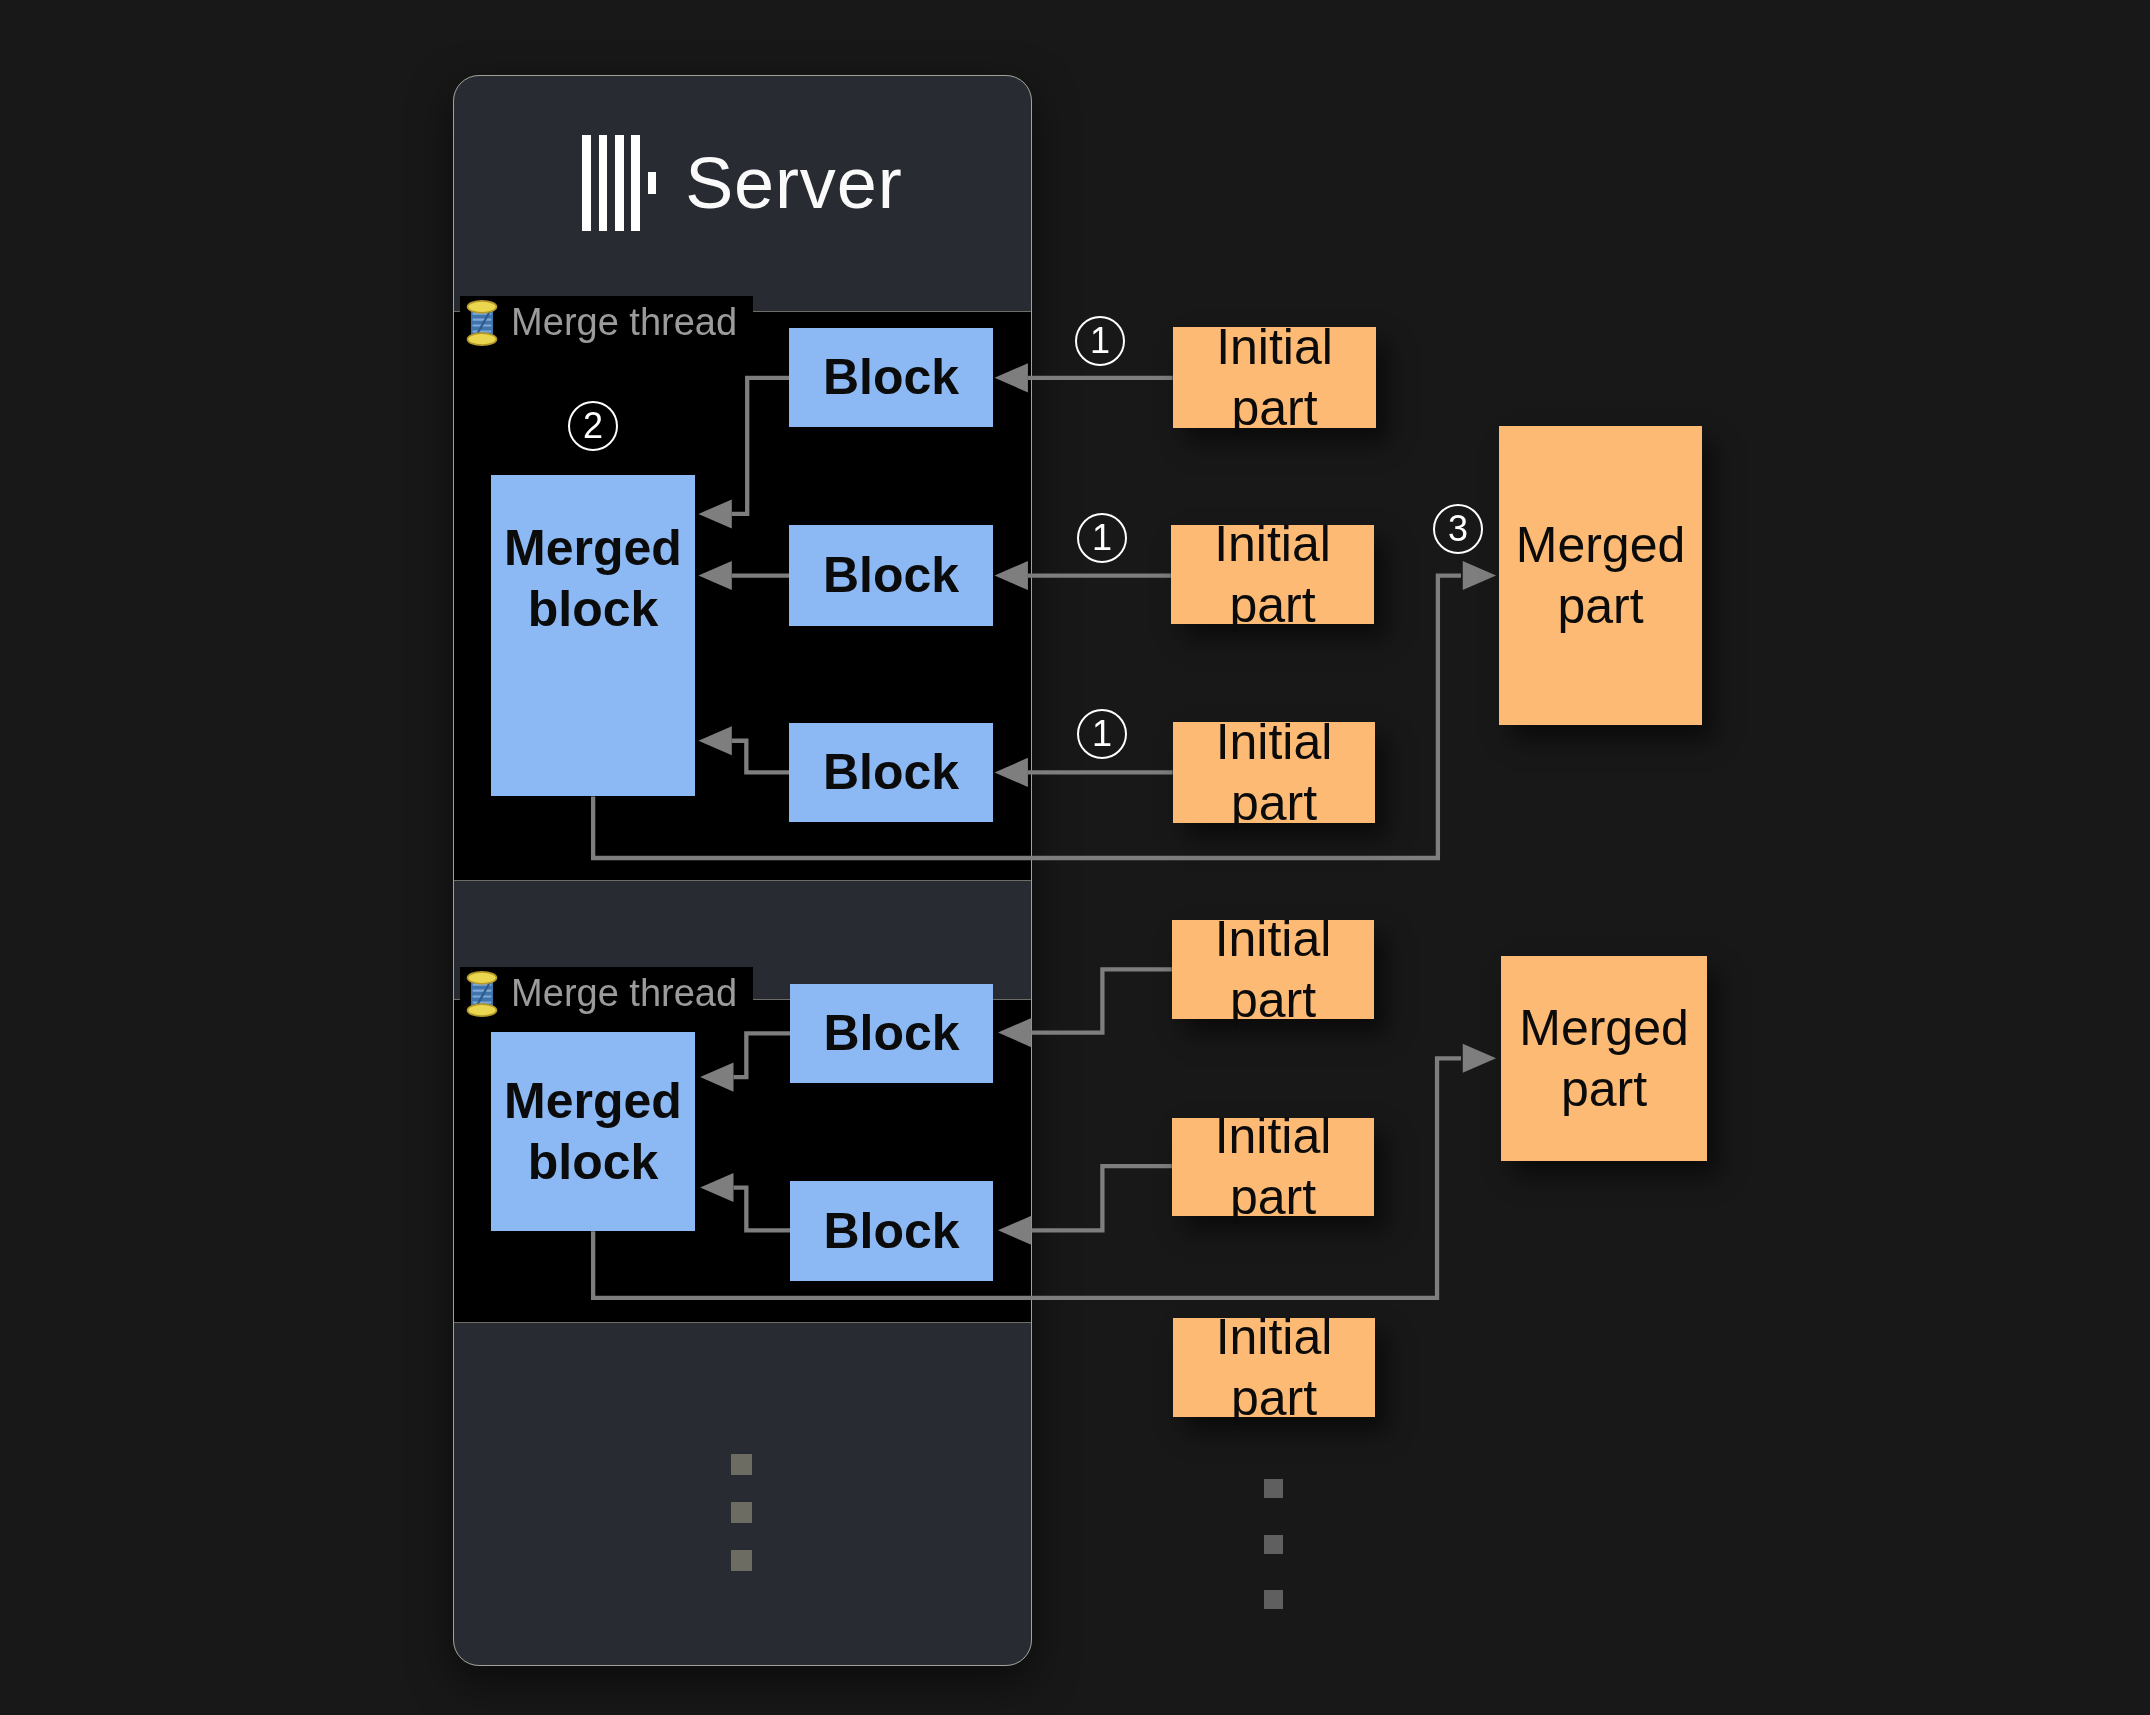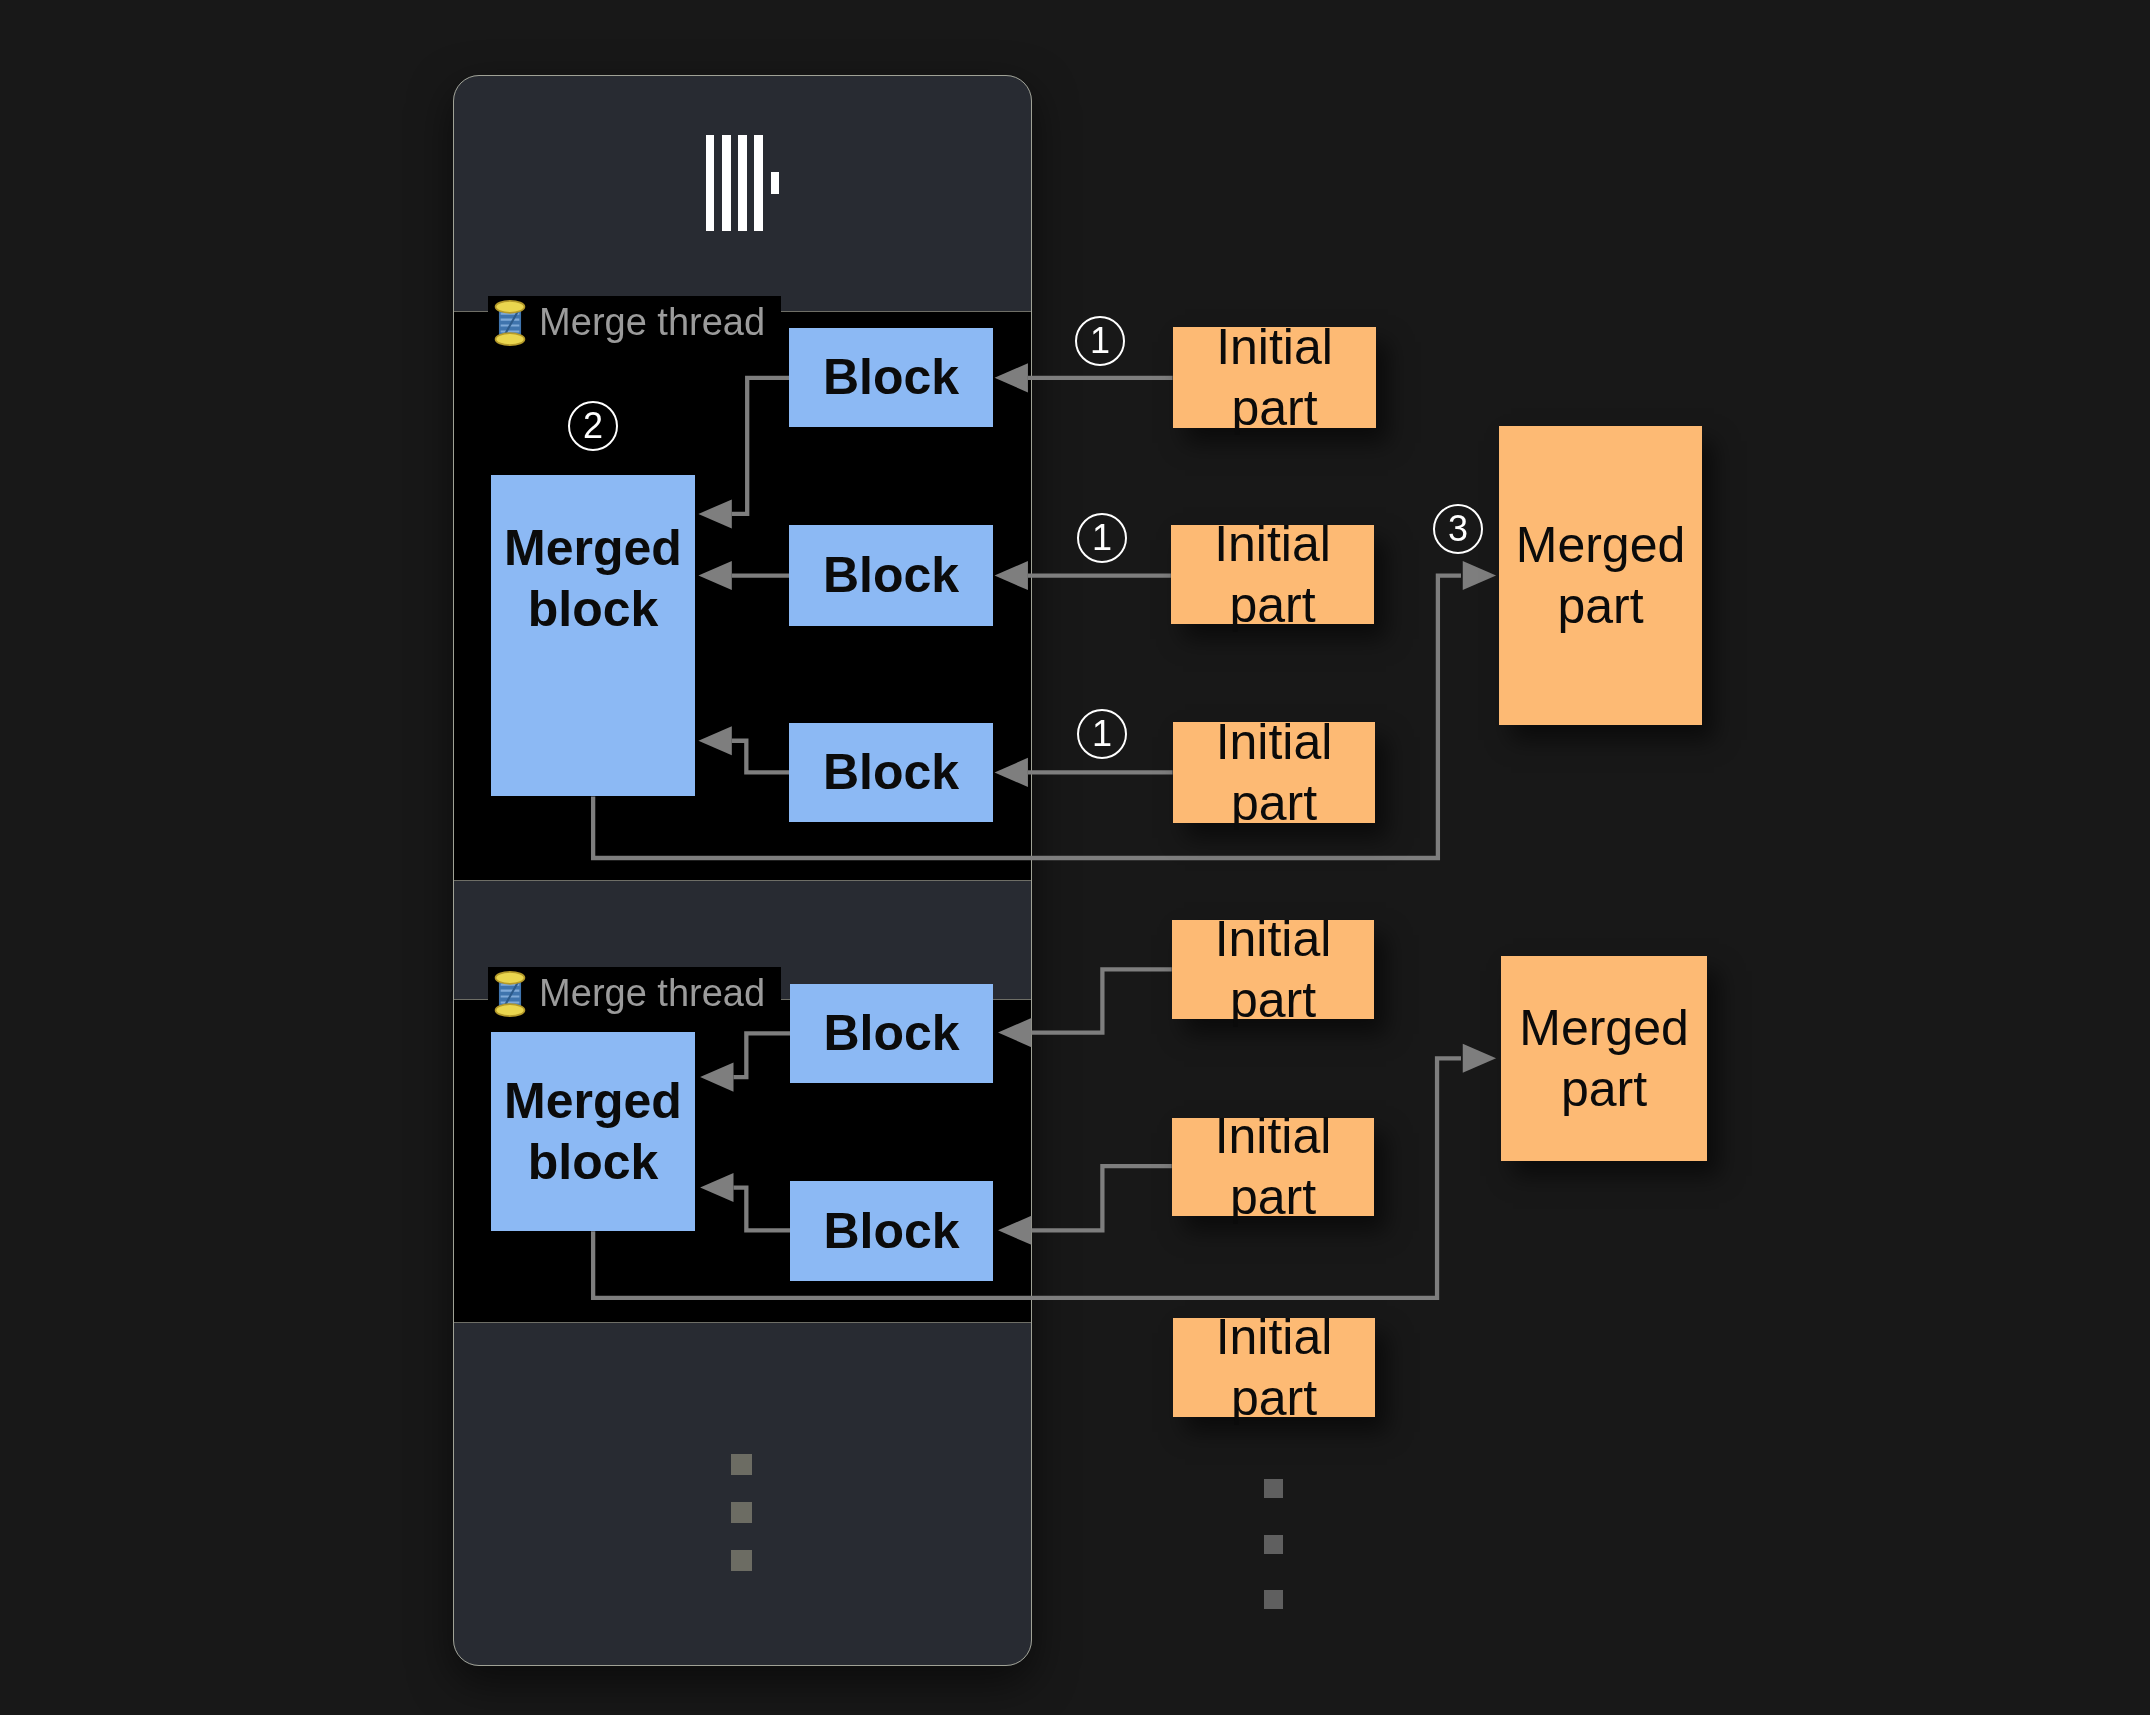--- a/index.html
+++ b/index.html
@@ -15,21 +15,21 @@
   .panel-border{position:absolute;left:453px;top:75px;width:579px;height:1591px;
             border:1.7px solid #a0a296;border-radius:26px;box-sizing:border-box;pointer-events:none;}
   
   .server-header{position:absolute;left:453px;top:127px;width:579px;height:111px;
             display:flex;align-items:center;justify-content:center;gap:29px;}
   .ch-logo{display:flex;align-items:center;gap:7.7px;height:96px;}
   .ch-logo .bar{width:8.6px;height:96px;background:#fff;}
   .ch-logo .bar.short{height:22px;}
   .server-title{color:#fafafa;font-size:72px;letter-spacing:0.9px;}
   
-  .thread-label{position:absolute;left:488px;height:53px;display:flex;align-items:center;gap:12px;
+  .thread-label{position:absolute;left:460px;height:53px;display:flex;align-items:center;gap:12px;
             background:#000;padding:0 15.4px 0 5.1px;color:#9b9b9b;font-size:38px;}
   .tl1{top:296px;}
   .tl2{top:967px;}
   
   .box{position:absolute;display:flex;align-items:center;justify-content:center;
        text-align:center;font-size:50px;line-height:1.22;color:#0b0b0b;}
   .blue{background:#8cb9f4;font-weight:bold;}
   .yellow{background:#fdba74;box-shadow:12px 15.4px 22px rgba(0,0,0,.55);}
   .top-align{align-items:flex-start;padding-top:43px;box-sizing:border-box;}
   
@@ -113,20 +113,21 @@
   </svg>
 
   <div class="server-header">
     <div class="ch-logo">
       <div class="bar"></div>
         <div class="bar"></div>
         <div class="bar"></div>
         <div class="bar"></div>
       <div class="bar short"></div>
     </div>
+    <div class="server-title">Server</div>
   </div>
 
   <div class="thread-label tl1">
     <svg width="34" height="50" viewBox="0 0 40 58">
       <rect x="7" y="10" width="26" height="38" fill="#3f74ad"></rect>
       <path d="M9 18 H31 M9 25 H31 M9 32 H31 M9 39 H31" stroke="#7fa9d8" stroke-width="2.5"></path>
       <line x1="12" y1="46" x2="30" y2="14" stroke="#2c5a8a" stroke-width="2.5"></line>
       <ellipse cx="20" cy="10" rx="17" ry="7" fill="#ead64f" stroke="#b59a2a" stroke-width="2"></ellipse>
       <ellipse cx="20" cy="48" rx="17" ry="7" fill="#ead64f" stroke="#b59a2a" stroke-width="2"></ellipse>
     </svg>

